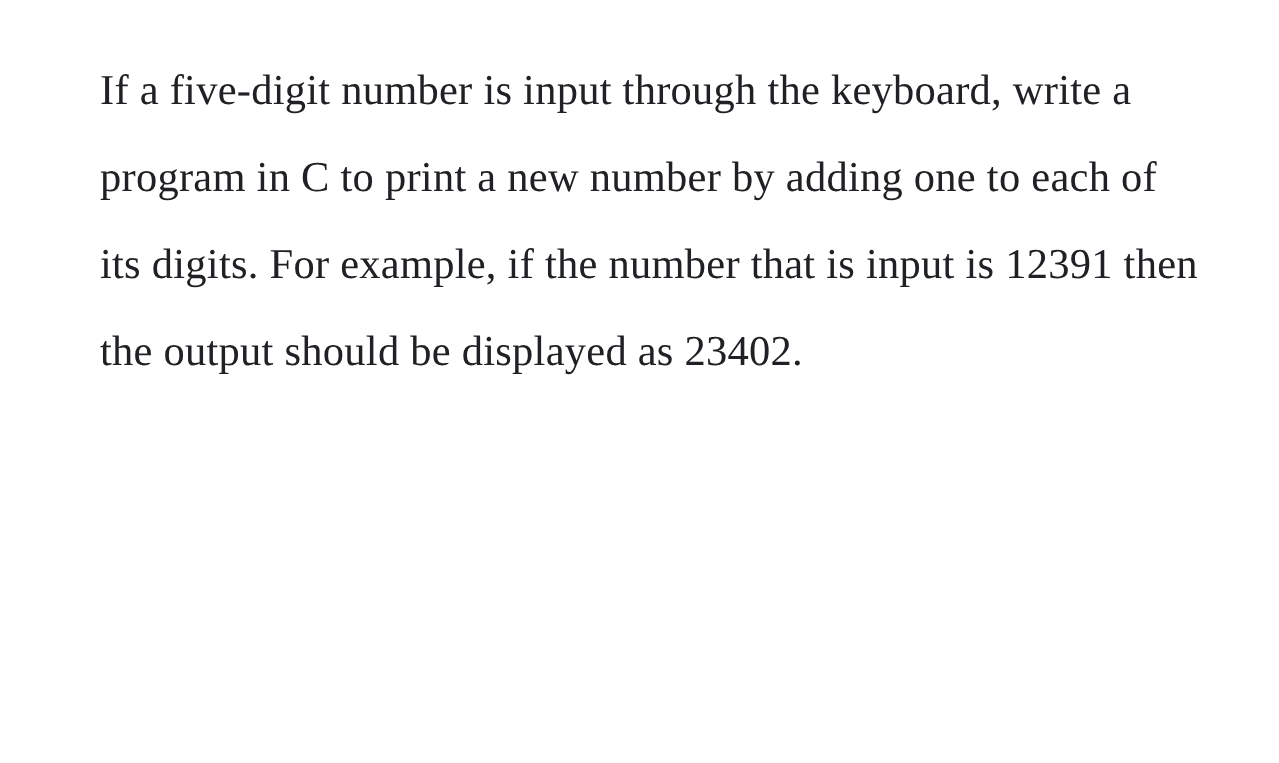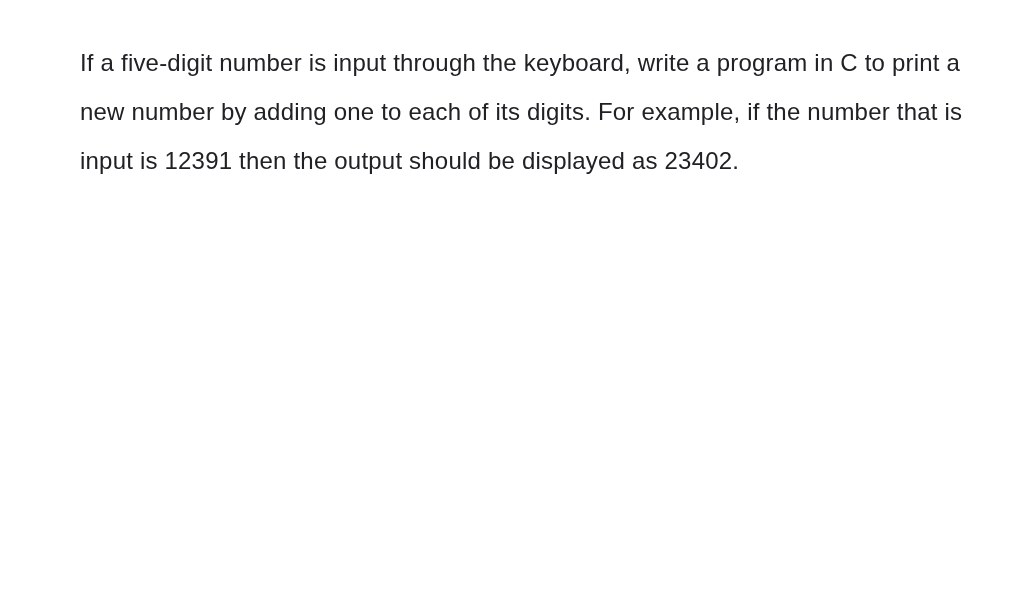--- a/index.html
+++ b/index.html
@@ -8,23 +8,24 @@
       box-sizing: border-box;
     }
     body {
       width: 1023px;
       height: 610px;
       background: #ffffff;
       font-family: Arial, Helvetica, sans-serif;
       padding: 38px 60px 40px 80px;
     }
     .problem-text {
-      font-size: 24px;
+      font-size: 34px;
       line-height: 2.05;
       color: #202124;
       letter-spacing: 0.2px;
       font-weight: 400;
+      font-family: Liberation Serif, serif;
     }
   </style>
 </head>
 <body>
 
 <p class="problem-text">If a five-digit number is input through the keyboard, write a program in C to print a new number by adding one to each of its digits. For example, if the number that is input is 12391 then the output should be displayed as 23402.</p>
 
 </body></html>

